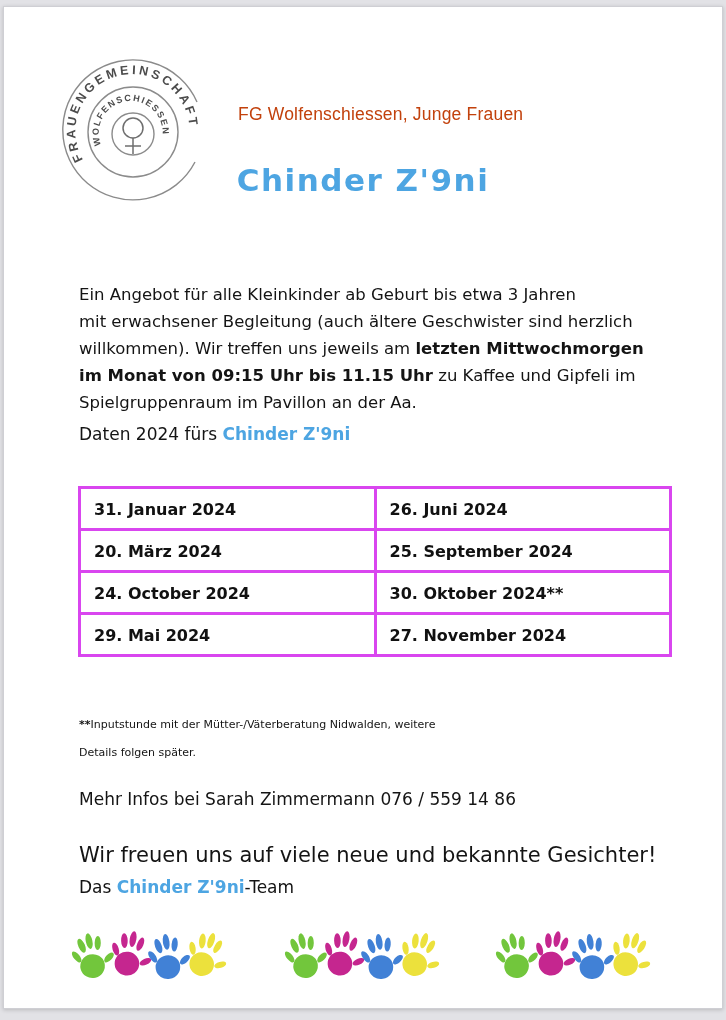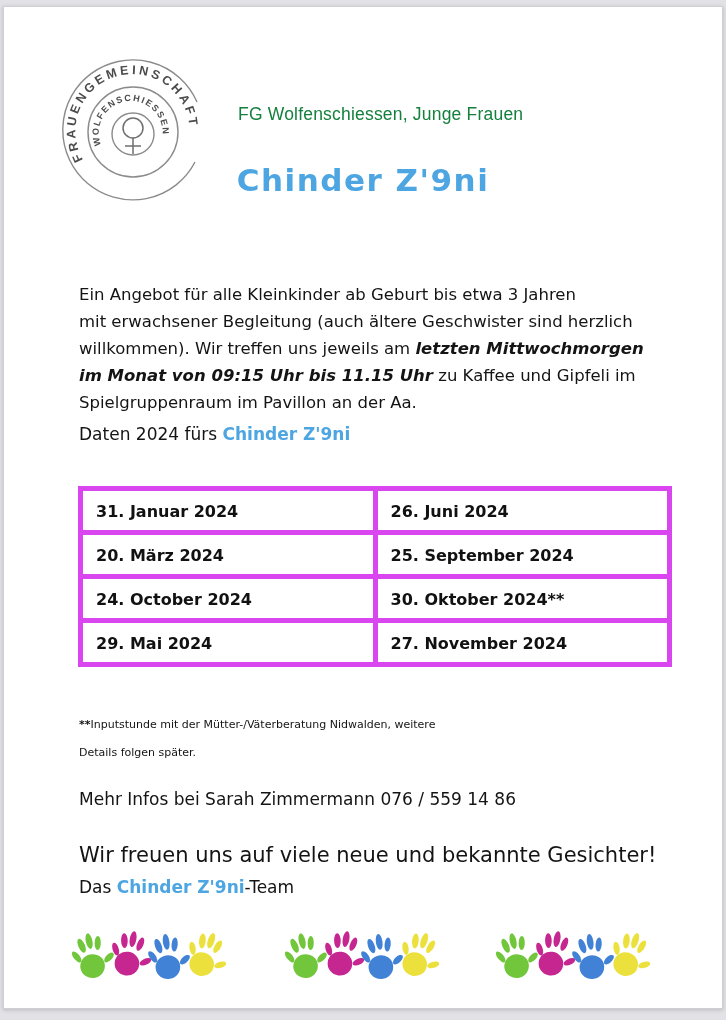--- a/index.html
+++ b/index.html
@@ -11,33 +11,33 @@
 
   
   .logo{left:55px;top:58px;width:160px;height:152px;}
   .logo .ring{fill:none;stroke:#8b8b8b;stroke-width:1.4;}
   .logo text{fill:#4c4c4c;font-family:"Liberation Sans",sans-serif;font-weight:bold;}
   .logo .t-outer{font-size:12.5px;letter-spacing:3px;}
   .logo .t-inner{font-size:9px;letter-spacing:1.6px;}
   .logo .sym{fill:none;stroke:#6e6e6e;stroke-width:1.5;}
 
   .header-line{left:238px;top:104px;font-family:"Liberation Sans",sans-serif;
-               font-size:17.5px;color:#15803d;letter-spacing:.2px;}
+               font-size:17.5px;color:#c2410c;letter-spacing:.2px;}
   .title{left:35px;width:656px;top:162px;text-align:center;font-size:31px;font-weight:bold;
          color:#4da5e2;letter-spacing:1.5px;}
 
   .intro{left:79px;top:255px;font-size:16.5px;line-height:27px;margin-top:26px;}
   .line{white-space:pre;}
-  b{font-weight:bold;font-style:italic;}
+  b{font-weight:bold;}
 
   .dates-heading{left:79px;top:424px;font-size:17px;white-space:pre;}
   .blue{color:#4da5e2;font-weight:bold;}
 
   .dates-table{left:78px;top:486px;width:594px;border-collapse:collapse;position:absolute;}
-  .dates-table td{border:5px solid #d946ef;width:50%;height:37px;padding:2px 0 0 13px;
+  .dates-table td{border:3px solid #d946ef;width:50%;height:37px;padding:2px 0 0 13px;
                   font-size:16px;font-weight:600;color:#111;vertical-align:middle;white-space:pre;}
 
   .footnote{left:79px;top:711px;font-size:11px;line-height:28px;}
   .contact{left:79px;top:789px;font-size:17px;}
   .closing{left:79px;top:843px;font-size:21px;}
   .signature{left:79px;top:877px;font-size:17px;white-space:pre;text-align:right;}
 
   .hands{left:0;top:929px;width:726px;height:70px;}
   .hg{position:absolute;display:flex;top:0;}
   .hg-1{left:70px;}.hg-2{left:283px;}.hg-3{left:494px;}

